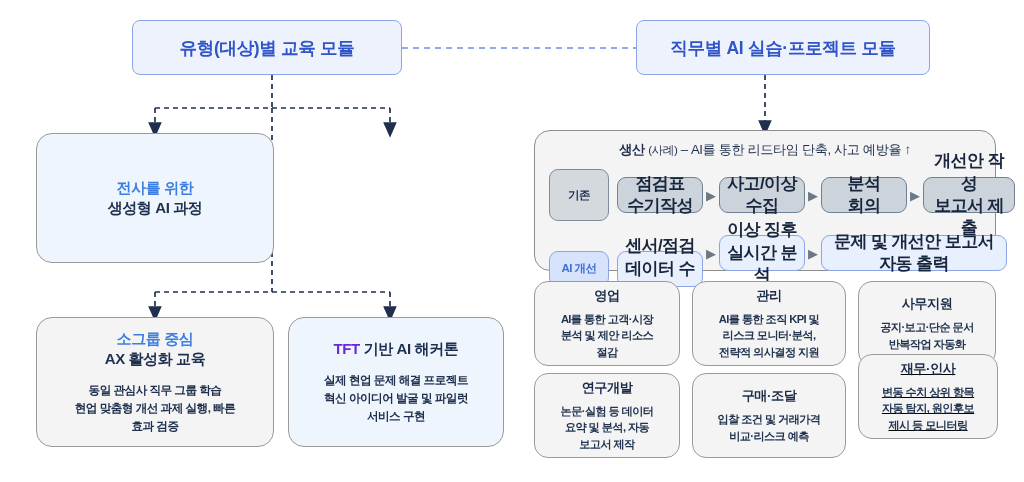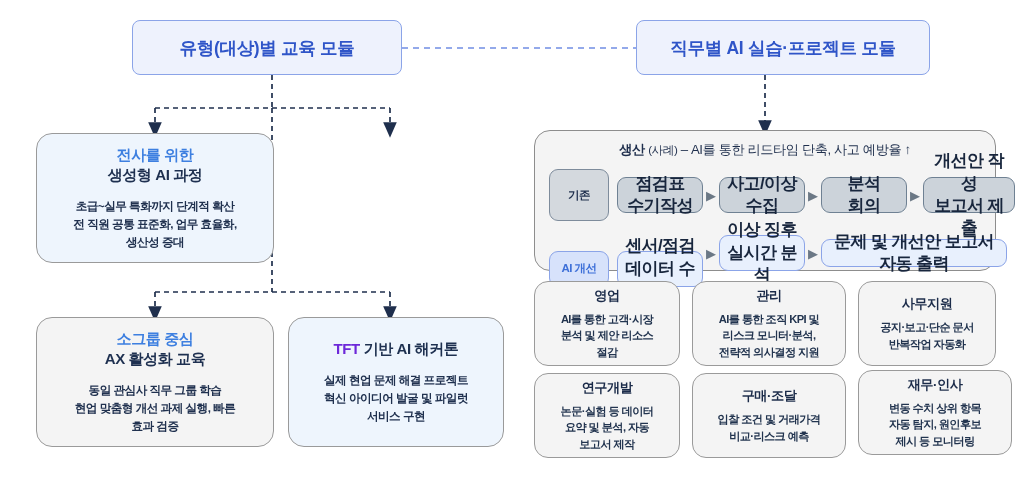--- a/index.html
+++ b/index.html
@@ -204,25 +204,20 @@
 
   <div class="box header-box" style="left:636px; top:20px; width:294px; height:55px;">
     <span>직무별 AI 실습·프로젝트 모듈</span>
   </div>
 
   <div class="box card blue" style="left:36px; top:133px; width:238px; height:130px;">
     <div class="card-title">
       <span class="accent">전사를 위한</span><br>
       <span>생성형 AI 과정</span>
     </div>
-    <div class="card-desc">
-      <div>초급~실무 특화까지 단계적 확산</div>
-      <div>전 직원 공통 표준화, 업무 효율화,</div>
-      <div>생산성 증대</div>
-    </div>
   </div>
 
 
   <div class="box card grey" style="left:36px; top:317px; width:238px; height:130px;">
     <div class="card-title">
       <span class="accent">소그룹 중심</span><br>
       <span>AX 활성화 교육</span>
     </div>
     <div class="card-desc">
       <div>동일 관심사 직무 그룹 학습</div>
@@ -297,21 +292,21 @@
         </span>
       </div>
       <div class="arrow-s">▶</div>
       <div class="step step-blue" style="width:86px; height:36px;">
         <span>
           <span>이상 징후</span><br>
           <span>실시간 분석</span>
         </span>
       </div>
       <div class="arrow-s">▶</div>
-      <div class="step step-blue" style="width:186px; height:28px;">
+      <div class="step step-blue" style="width:186px; height:36px;">
         <span>문제 및 개선안 보고서 자동 출력</span>
       </div>
     </div>
   </div>
 
   <div class="dom" style="left:534px; top:281px; width:146px; height:85px;">
     <div class="dom-title">영업</div>
     <div class="dom-desc">
       <div>AI를 통한 고객·시장</div>
       <div>분석 및 제안 리소스</div>
@@ -346,21 +341,21 @@
   </div>
 
   <div class="dom" style="left:692px; top:373px; width:154px; height:85px;">
     <div class="dom-title">구매·조달</div>
     <div class="dom-desc">
       <div>입찰 조건 및 거래가격</div>
       <div>비교·리스크 예측</div>
     </div>
   </div>
 
-  <div class="dom" style="left:858px; top:370px; width:154px; height:85px;">
+  <div class="dom" style="left:858px; top:354px; width:140px; height:85px;text-decoration:underline;">
     <div class="dom-title">재무·인사</div>
     <div class="dom-desc">
       <div>변동 수치 상위 항목</div>
       <div>자동 탐지, 원인후보</div>
       <div>제시 등 모니터링</div>
     </div>
   </div>
 
 </div>
 

